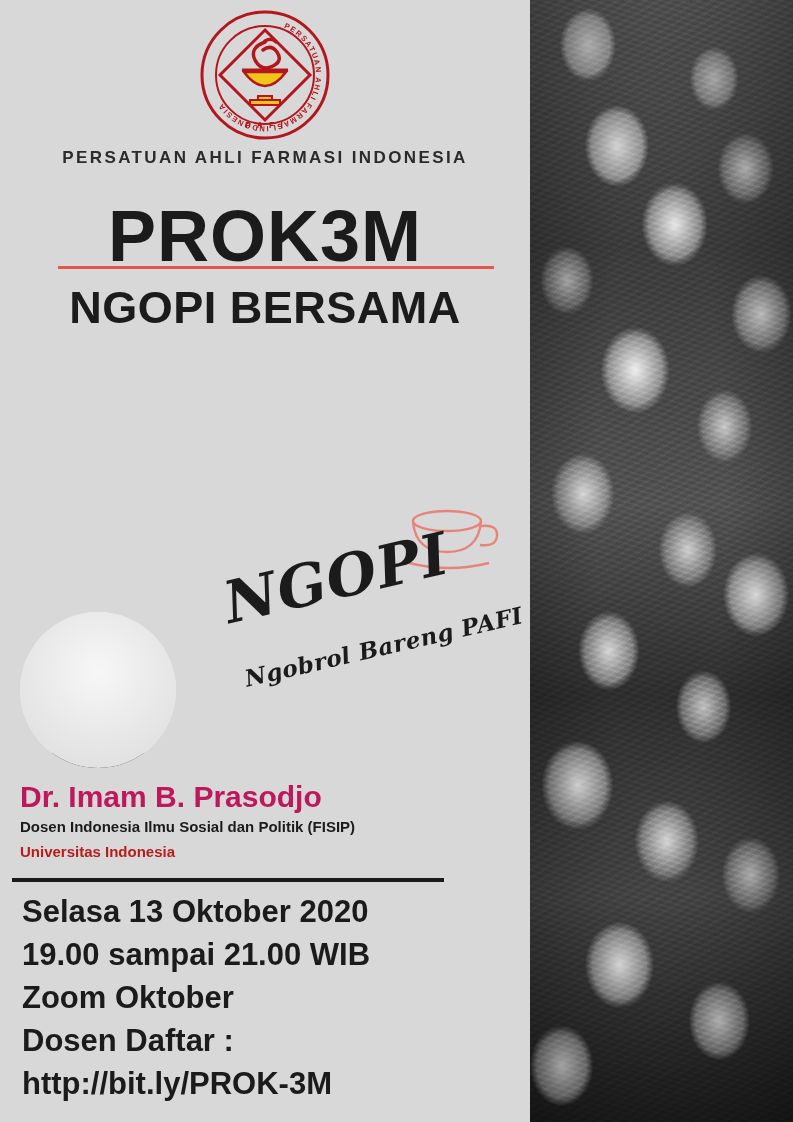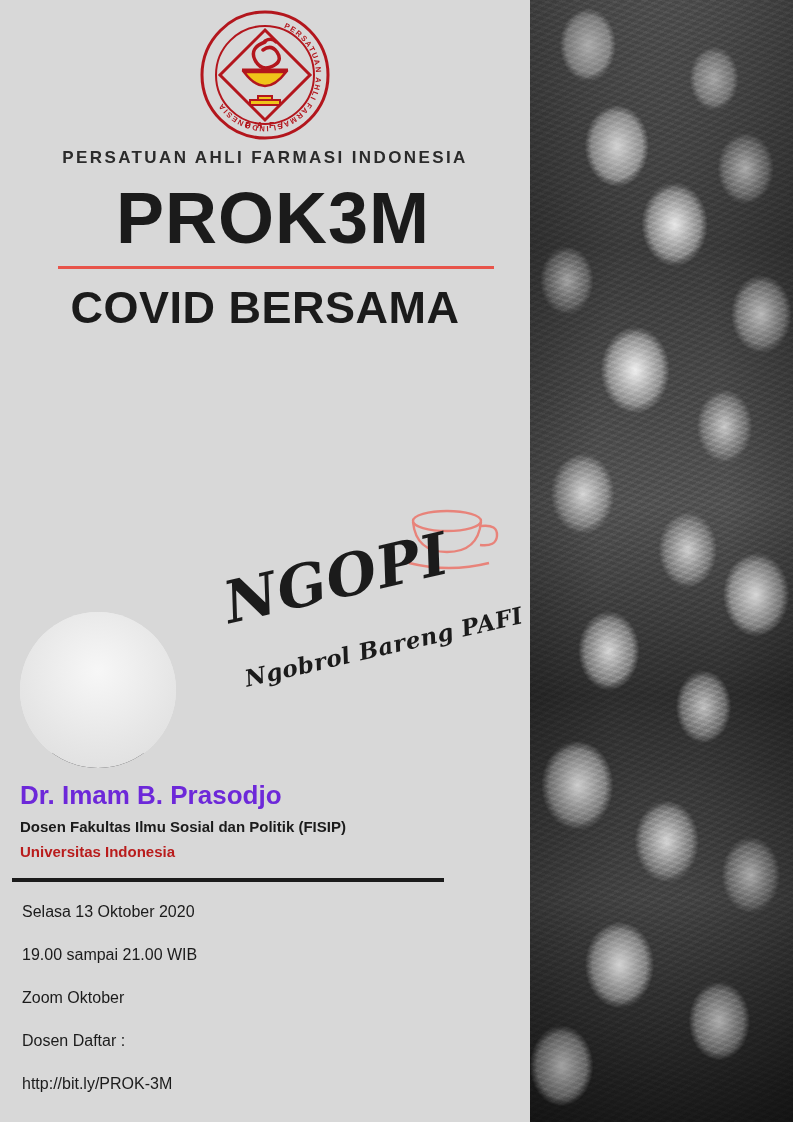--- a/index.html
+++ b/index.html
@@ -94,30 +94,29 @@
     width: 530px;
     text-align: center;
     font-size: 17px;
     letter-spacing: 2.4px;
     color: #2b2b2b;
     font-weight: 600;
   }
 
   .prok3m {
     position: absolute;
-    top: 178px;
+    top: 196px;
     left: 0;
     width: 530px;
     text-align: center;
     font-size: 72px;
     line-height: 80px;
     font-weight: 700;
     letter-spacing: 1px;
     color: #1b1b1b;
-    padding-left: 8px;
   }
 
   .rule {
     position: absolute;
     top: 266px;
     left: 58px;
     width: 436px;
     height: 3px;
     background: #e8544a;
   }
@@ -188,23 +187,23 @@
   }
   .avatar .bg {
     position: absolute;
     inset: 0;
     background: radial-gradient(circle at 50% 38%, #f7f7f7 0%, #e6e6e6 60%, #dcdcdc 100%);
   }
   .speaker-name {
     position: absolute;
     left: 20px;
     top: 780px;
-    font-size: 26px;
-    font-weight: 700;
-    color: #6d28d9;
+    font-size: 30px;
+    font-weight: 700;
+    color: #be185d;
   }
   .speaker-role1 {
     position: absolute;
     left: 20px;
     top: 818px;
     font-size: 15px;
     font-weight: 700;
     color: #1b1b1b;
   }
   .speaker-role2 {
@@ -225,23 +224,23 @@
     background: #1b1b1b;
   }
 
   .details {
     position: absolute;
     left: 22px;
     top: 890px;
     width: 500px;
   }
   .details div {
-    font-size: 16px;
+    font-size: 31px;
     line-height: 43px;
-    font-weight: 400;
+    font-weight: 700;
     color: #1b1b1b;
   }
 </style>
 </head>
 <body>
 
 <div class="poster">
 
   <div class="photo-col">
     <div class="crowd-bg"></div>
@@ -273,21 +272,21 @@
       </svg>
     </div>
 
     <div class="org-line">PERSATUAN AHLI FARMASI INDONESIA</div>
 
     <div class="prok3m">PROK3M</div>
 
     <div class="rule"></div>
 
     <div class="headline">
-      <div>COVID BERSAMA</div>
+      <div>NGOPI BERSAMA</div>
     </div>
 
     <div class="ngopi-block">
       <svg class="cup" width="110" height="72" viewBox="0 0 110 72">
         <ellipse cx="52" cy="16" rx="34" ry="10" fill="none" stroke="#e8837a" stroke-width="2.4"></ellipse>
         <path d="M18 17 q3 30 34 30 q31 0 34 -30" fill="none" stroke="#e8837a" stroke-width="2.4"></path>
         <path d="M86 21 q17 -2 16 10 q-1 11 -17 9" fill="none" stroke="#e8837a" stroke-width="2.4"></path>
         <path d="M14 58 q40 10 80 0" fill="none" stroke="#e8837a" stroke-width="2.4"></path>
       </svg>
       <div class="ngopi">NGOPI</div>
@@ -312,21 +311,21 @@
 
         <rect x="56" y="62" width="19" height="15" rx="4" fill="none" stroke="#1c1c1c" stroke-width="3"></rect>
         <rect x="81" y="62" width="19" height="15" rx="4" fill="none" stroke="#1c1c1c" stroke-width="3"></rect>
         <path d="M75 69 h6" stroke="#1c1c1c" stroke-width="3"></path>
 
         <path d="M70 88 q8 5 16 0" fill="none" stroke="#a3715c" stroke-width="2.5"></path>
       </svg>
     </div>
 
     <div class="speaker-name">Dr. Imam B. Prasodjo</div>
-    <div class="speaker-role1">Dosen Fakultas Ilmu Sosial dan Politik (FISIP)</div>
+    <div class="speaker-role1">Dosen Indonesia Ilmu Sosial dan Politik (FISIP)</div>
     <div class="speaker-role2">Universitas Indonesia</div>
 
     <div class="rule2"></div>
 
     <div class="details">
       <div>Selasa 13 Oktober 2020</div>
       <div>19.00 sampai 21.00 WIB</div>
       <div>Zoom Oktober</div>
       <div>Dosen Daftar :</div>
       <div>http://bit.ly/PROK-3M</div>

